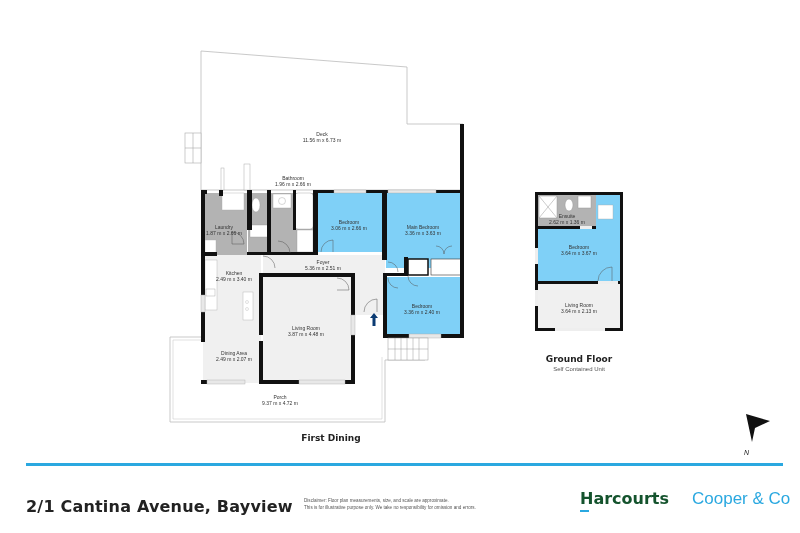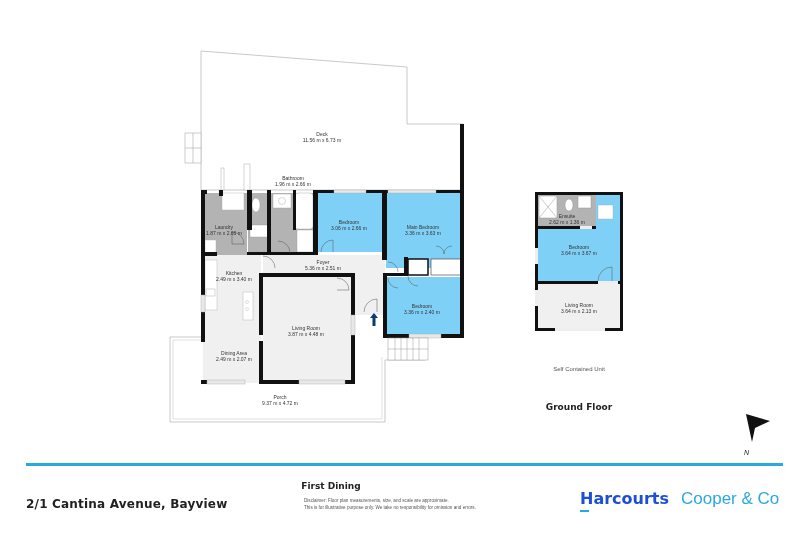--- a/index.html
+++ b/index.html
@@ -1,26 +1,26 @@
 <!DOCTYPE html>
 <html><head>
 <meta charset="utf-8">
 <style>
   html, body { margin:0; padding:0; background:#ffffff; }
   body { width:800px; height:533px; position:relative; overflow:hidden; font-family:"Liberation Sans", sans-serif; }
   #plan { position:absolute; left:0; top:0; width:800px; height:533px; }
   .lbl { position:absolute; text-align:center; color:#333; font-family:"Liberation Sans", sans-serif; font-size:5px; line-height:6px; white-space:nowrap; transform:translateX(-50%); }
-  .floor-title { position:absolute; font-family:"DejaVu Sans", sans-serif; font-weight:bold; font-size:9px; color:#222; transform:translateX(-50%); white-space:nowrap;margin-top:48px; }
+  .floor-title { position:absolute; font-family:"DejaVu Sans", sans-serif; font-weight:bold; font-size:9px; color:#222; transform:translateX(-50%); white-space:nowrap; }
   .floor-sub { position:absolute; font-family:"Liberation Sans", sans-serif; font-size:6px; color:#555; transform:translateX(-50%); white-space:nowrap; }
-  .address { position:absolute; left:26px; top:497px; font-family:"DejaVu Sans", sans-serif; font-weight:bold; font-size:12px; color:#222; letter-spacing:0.2px; }
+  .address { position:absolute; left:26px; top:497px; font-family:"DejaVu Sans", sans-serif; font-weight:bold; font-size:16px; color:#222; letter-spacing:0.2px; }
   .disclaimer { position:absolute; left:304px; top:498px; font-family:"Liberation Sans", sans-serif; font-size:4.6px; line-height:6.5px; color:#555; }
   .brand { position:absolute; left:580px; top:489px; white-space:nowrap; }
-  .brand-main { font-family:"DejaVu Sans", sans-serif; font-weight:bold; font-size:16px; color:#1d4ed8; position:relative; }
+  .brand-main { font-family:"DejaVu Sans", sans-serif; font-weight:bold; font-size:16px; color:#14532d; position:relative; }
   .brand-main .underline { position:absolute; left:0; bottom:-4px; width:9px; height:2px; background:#2aa8e0; }
-  .brand-sub { font-family:"Liberation Sans", sans-serif; font-size:17px; color:#2aa8e0; margin-left:12px; }
+  .brand-sub { font-family:"Liberation Sans", sans-serif; font-size:17px; color:#2aa8e0; margin-left:23px; }
   .north-n { position:absolute; left:744px; top:449px; font-family:"Liberation Sans", sans-serif; font-style:italic; font-size:7px; color:#222; }
 </style>
 </head>
 <body>
 
 <svg id="plan" viewBox="0 0 800 533" xmlns="http://www.w3.org/2000/svg">
 
   <polygon points="201,51 407,67 407,124 463,124 463,190 201,190" fill="#ffffff" stroke="#bbbbbb" stroke-width="0.8"></polygon>
 
   <g stroke="#aaaaaa" stroke-width="0.6" fill="#fff">

